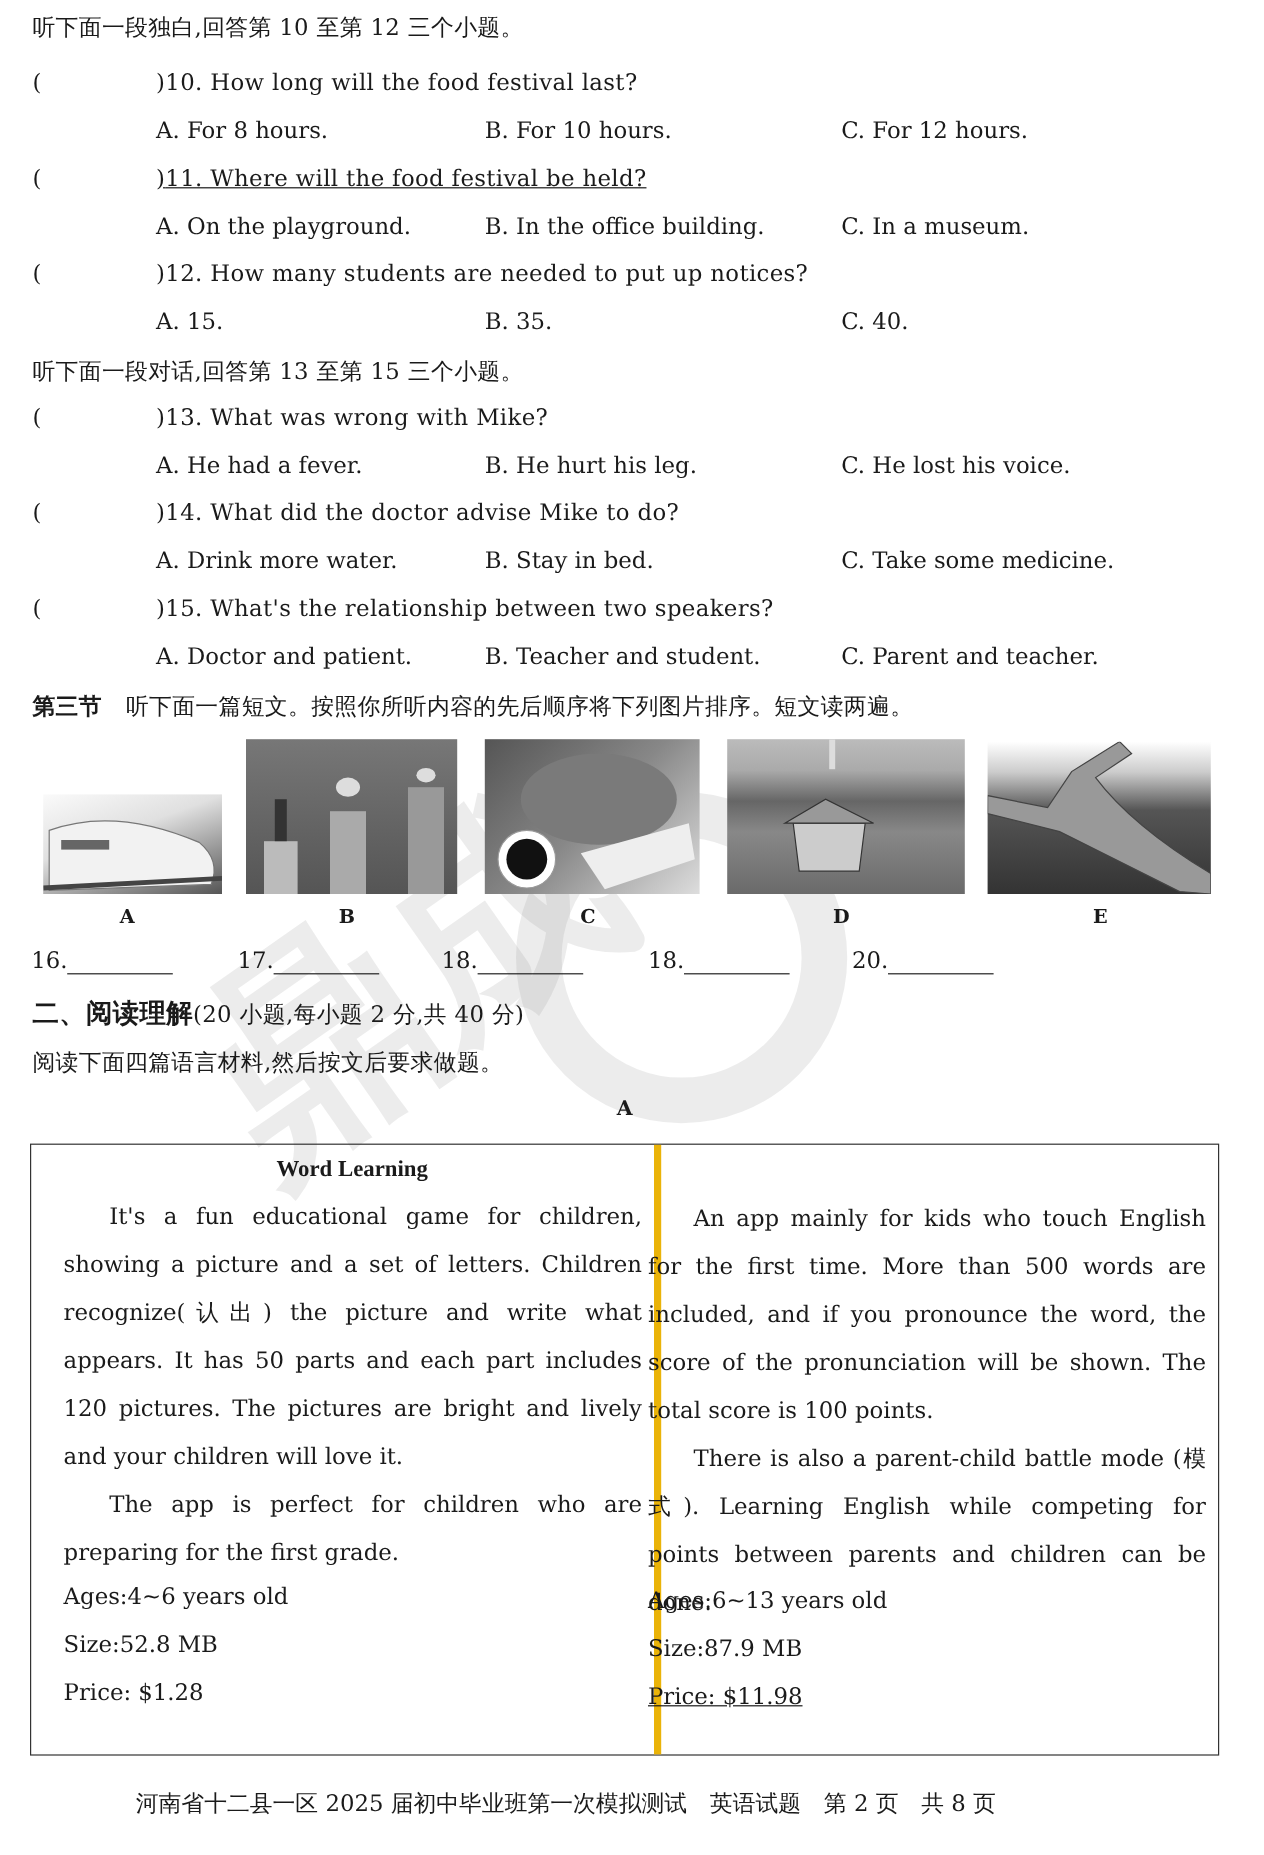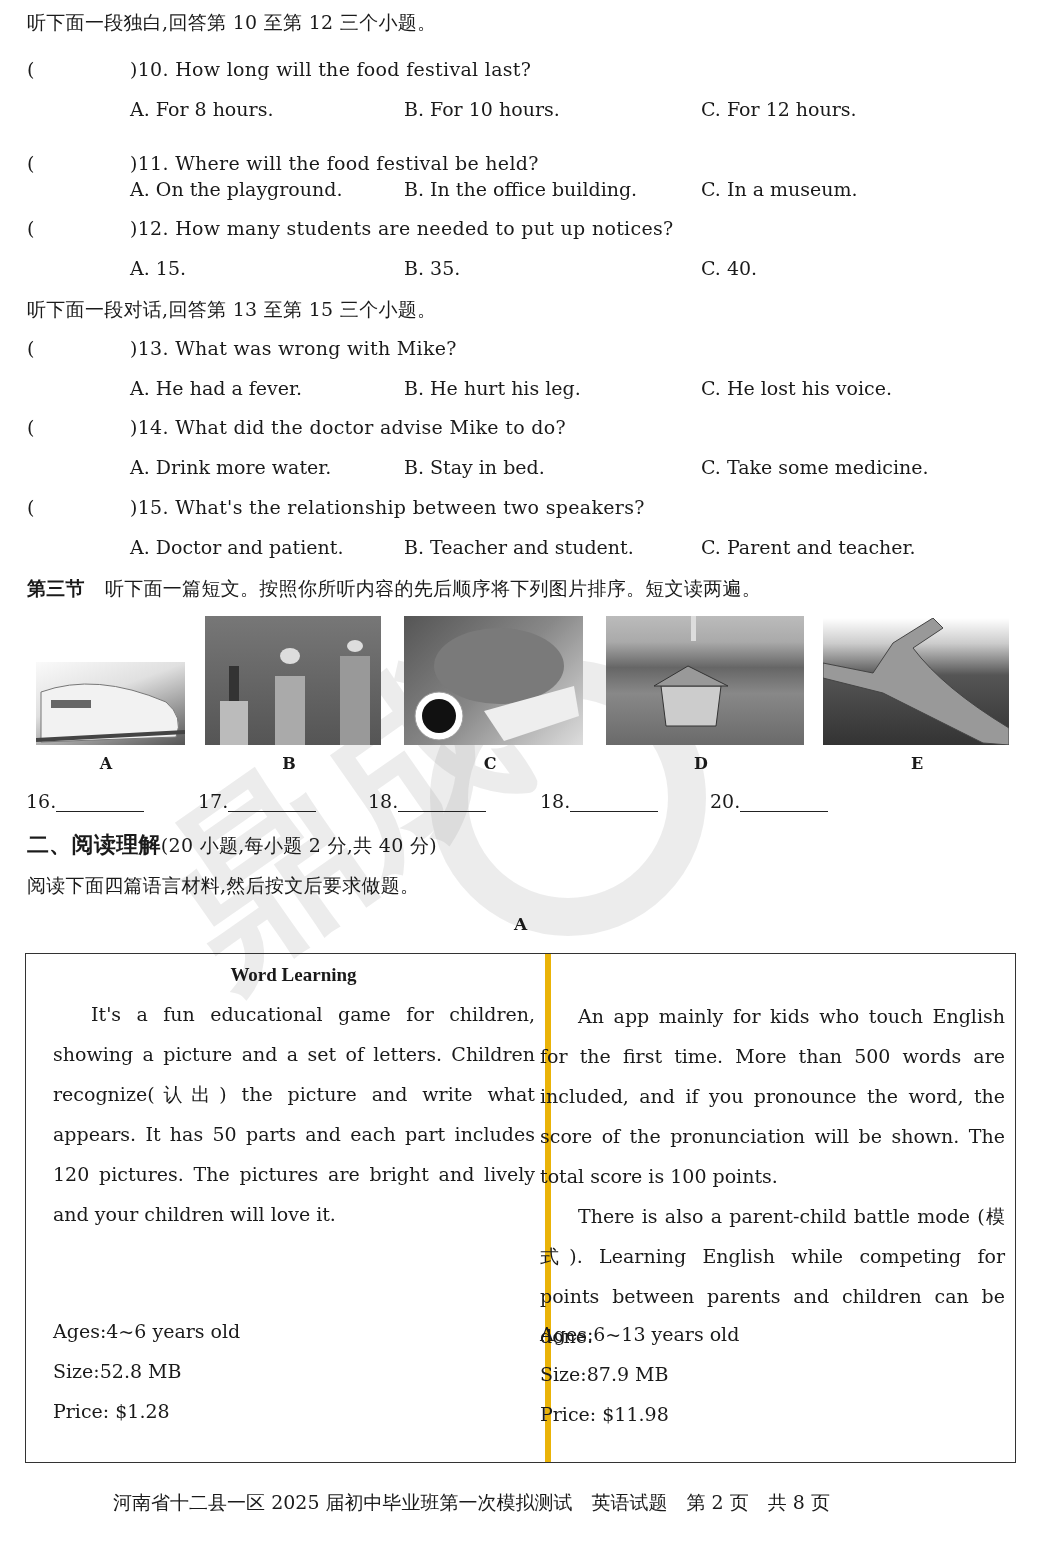--- a/index.html
+++ b/index.html
@@ -38,21 +38,21 @@
 <div class="watermark" style="left:150px; top:690px; font-size:190px; transform:rotate(-35deg);">鼎成</div>
 <div class="watermark" style="left:430px; top:660px; width:200px; height:200px; border:38px solid rgba(150,150,150,0.18); border-radius:50%;"></div>
 
 <div class="line instr" style="top:10px;">听下面一段独白,回答第 10 至第 12 三个小题。</div>
 
 <div class="line q" style="top:58px;"><span class="paren"><span>(</span></span><span>)</span><span>10. How long will the food festival last?</span></div>
 <div class="opt optA" style="top:98px;">A. For 8 hours.</div>
 <div class="opt optB" style="top:98px;">B. For 10 hours.</div>
 <div class="opt optC" style="top:98px;">C. For 12 hours.</div>
 
-<div class="line q" style="top:152px;"><span class="paren"><span>(</span></span><span>)</span><span>11. Where will the food festival be held?</span></div>
+<div class="line q" style="top:138px;text-decoration:underline;"><span class="paren"><span>(</span></span><span>)</span><span>11. Where will the food festival be held?</span></div>
 <div class="opt optA" style="top:178px;">A. On the playground.</div>
 <div class="opt optB" style="top:178px;">B. In the office building.</div>
 <div class="opt optC" style="top:178px;">C. In a museum.</div>
 
 <div class="line q" style="top:217px;"><span class="paren"><span>(</span></span><span>)</span><span>12. How many students are needed to put up notices?</span></div>
 <div class="opt optA" style="top:257px;">A. 15.</div>
 <div class="opt optB" style="top:257px;">B. 35.</div>
 <div class="opt optC" style="top:257px;">C. 40.</div>
 
 <div class="line instr" style="top:297px;">听下面一段对话,回答第 13 至第 15 三个小题。</div>
@@ -126,29 +126,30 @@
 
 <div class="line part2" style="top:830px;"><b>二、阅读理解</b><span>(20 小题,每小题 2 分,共 40 分)</span></div>
 <div class="line part2" style="top:873px;">阅读下面四篇语言材料,然后按文后要求做题。</div>
 <div class="line" style="top:914px; left:514px; font-weight:bold; font-size:17px;">A</div>
 
 <div class="box">
   <div class="col left">
     <h3 style="top:10px;">Word Learning</h3>
     <div class="para" style="top:40px;">
       <p>It's a fun educational game for children, showing a picture and a set of letters. Children recognize(认出) the picture and write what appears. It has 50 parts and each part includes 120 pictures. The pictures are bright and lively and your children will love it.</p>
+      <p>The app is perfect for children who are preparing for the first grade.</p>
     </div>
     <div class="kv" style="top:366px;">Ages:4~6 years old</div>
     <div class="kv" style="top:406px;">Size:52.8 MB</div>
     <div class="kv" style="top:446px;">Price: $1.28</div>
   </div>
   <div class="col right">
     <div class="para" style="top:42px;">
       <p>An app mainly for kids who touch English for the first time. More than 500 words are included, and if you pronounce the word, the score of the pronunciation will be shown. The total score is 100 points.</p>
       <p>There is also a parent-child battle mode (模式). Learning English while competing for points between parents and children can be done.</p>
     </div>
     <div class="kv" style="top:369px;">Ages:6~13 years old</div>
     <div class="kv" style="top:409px;">Size:87.9 MB</div>
-    <div class="kv" style="top:449px;">Price: $11.98</div>
+    <div class="kv" style="top:449px;text-decoration:underline;">Price: $11.98</div>
   </div>
 </div>
 
 <div class="footer">河南省十二县一区 2025 届初中毕业班第一次模拟测试　英语试题　第 2 页　共 8 页</div>
 
 </body></html>

